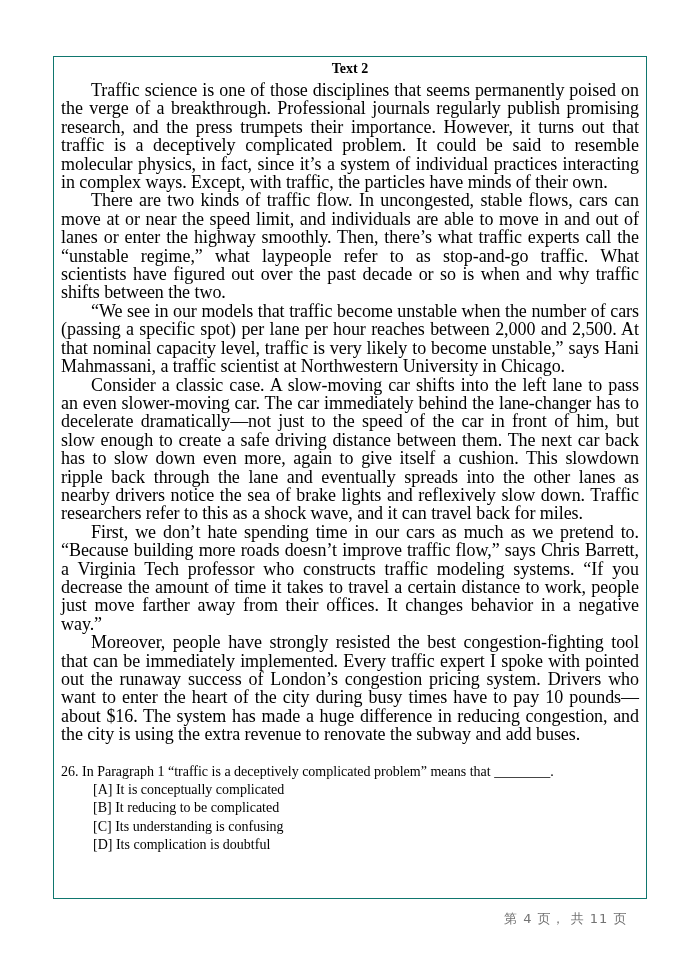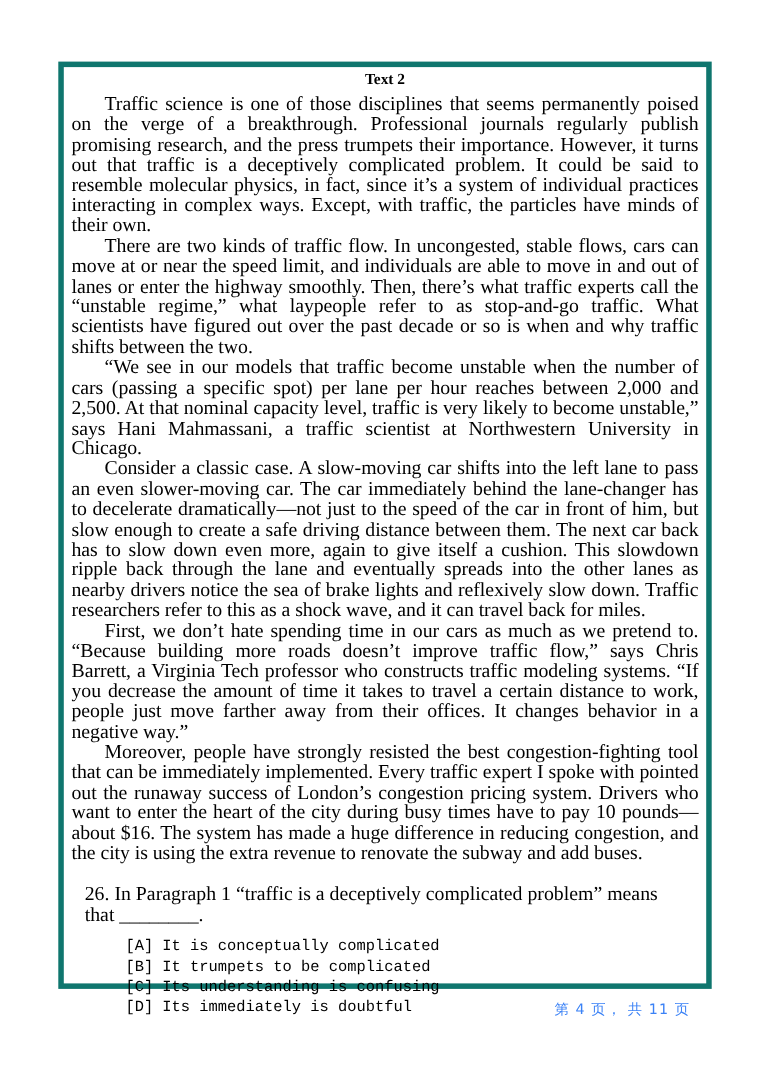--- a/index.html
+++ b/index.html
@@ -13,21 +13,21 @@
       position: relative;
       font-family: "Liberation Serif", "DejaVu Serif", serif;
       color: #000000;
     }
     .frame {
       position: absolute;
       left: 53px;
       top: 56px;
       width: 594px;
       height: 843px;
-      border: 5px solid #0f766e;
+      border: 1px solid #0f766e;
       box-sizing: border-box;
       padding: 2px 7px 0 7px;
     }
     .title {
       text-align: center;
       font-weight: bold;
       font-size: 14px;
       line-height: 20px;
       margin: 0 0 2px 0;
     }
@@ -36,56 +36,55 @@
       line-height: 18.4px;
       text-align: justify;
       text-indent: 30px;
       margin: 0;
       letter-spacing: -0.05px;
     }
     .question-block {
       margin-top: 19px;
     }
     .question {
-      font-size: 18px;
+      font-size: 14px;
       line-height: 18.4px;
-      margin: 12px;
+      margin: 0;
     }
     .option {
       font-size: 14px;
       line-height: 18.4px;
-      margin: 0 0 0 49px;
-      font-family: Liberation Mono, monospace;
+      margin: 0 0 0 32px;
     }
     .footer {
       position: absolute;
       top: 910px;
       left: 504px;
       font-size: 13px;
       line-height: 18px;
       font-family: "DejaVu Sans", "Liberation Sans", sans-serif;
-      color: #3b82f6;
+      color: #737373;
       letter-spacing: 1px;
       white-space: pre;
     }
   </style>
 </head>
 <body>
 
 <div class="frame">
   <div class="title">Text 2</div>
   <p class="para">Traffic science is one of those disciplines that seems permanently poised on the verge of a breakthrough. Professional journals regularly publish promising research, and the press trumpets their importance. However, it turns out that traffic is a deceptively complicated problem. It could be said to resemble molecular physics, in fact, since it’s a system of individual practices interacting in complex ways. Except, with traffic, the particles have minds of their own.</p>
   <p class="para">There are two kinds of traffic flow. In uncongested, stable flows, cars can move at or near the speed limit, and individuals are able to move in and out of lanes or enter the highway smoothly. Then, there’s what traffic experts call the “unstable regime,” what laypeople refer to as stop-and-go traffic. What scientists have figured out over the past decade or so is when and why traffic shifts between the two.</p>
   <p class="para">“We see in our models that traffic become unstable when the number of cars (passing a specific spot) per lane per hour reaches between 2,000 and 2,500. At that nominal capacity level, traffic is very likely to become unstable,” says Hani Mahmassani, a traffic scientist at Northwestern University in Chicago.</p>
   <p class="para">Consider a classic case. A slow-moving car shifts into the left lane to pass an even slower-moving car. The car immediately behind the lane-changer has to decelerate dramatically—not just to the speed of the car in front of him, but slow enough to create a safe driving distance between them. The next car back has to slow down even more, again to give itself a cushion. This slowdown ripple back through the lane and eventually spreads into the other lanes as nearby drivers notice the sea of brake lights and reflexively slow down. Traffic researchers refer to this as a shock wave, and it can travel back for miles.</p>
   <p class="para">First, we don’t hate spending time in our cars as much as we pretend to. “Because building more roads doesn’t improve traffic flow,” says Chris Barrett, a Virginia Tech professor who constructs traffic modeling systems. “If you decrease the amount of time it takes to travel a certain distance to work, people just move farther away from their offices. It changes behavior in a negative way.”</p>
   <p class="para">Moreover, people have strongly resisted the best congestion-fighting tool that can be immediately implemented. Every traffic expert I spoke with pointed out the runaway success of London’s congestion pricing system. Drivers who want to enter the heart of the city during busy times have to pay 10 pounds—about $16. The system has made a huge difference in reducing congestion, and the city is using the extra revenue to renovate the subway and add buses.</p>
 
   <div class="question-block">
     <p class="question">26. In Paragraph 1 “traffic is a deceptively complicated problem” means that ________.</p>
     <p class="option">[A] It is conceptually complicated</p>
-    <p class="option">[B] It trumpets to be complicated</p>
+    <p class="option">[B] It reducing to be complicated</p>
     <p class="option">[C] Its understanding is confusing</p>
-    <p class="option">[D] Its immediately is doubtful</p>
+    <p class="option">[D] Its complication is doubtful</p>
   </div>
 </div>
 
 <div class="footer">第 4 页， 共 11 页</div>
 
 </body></html>

